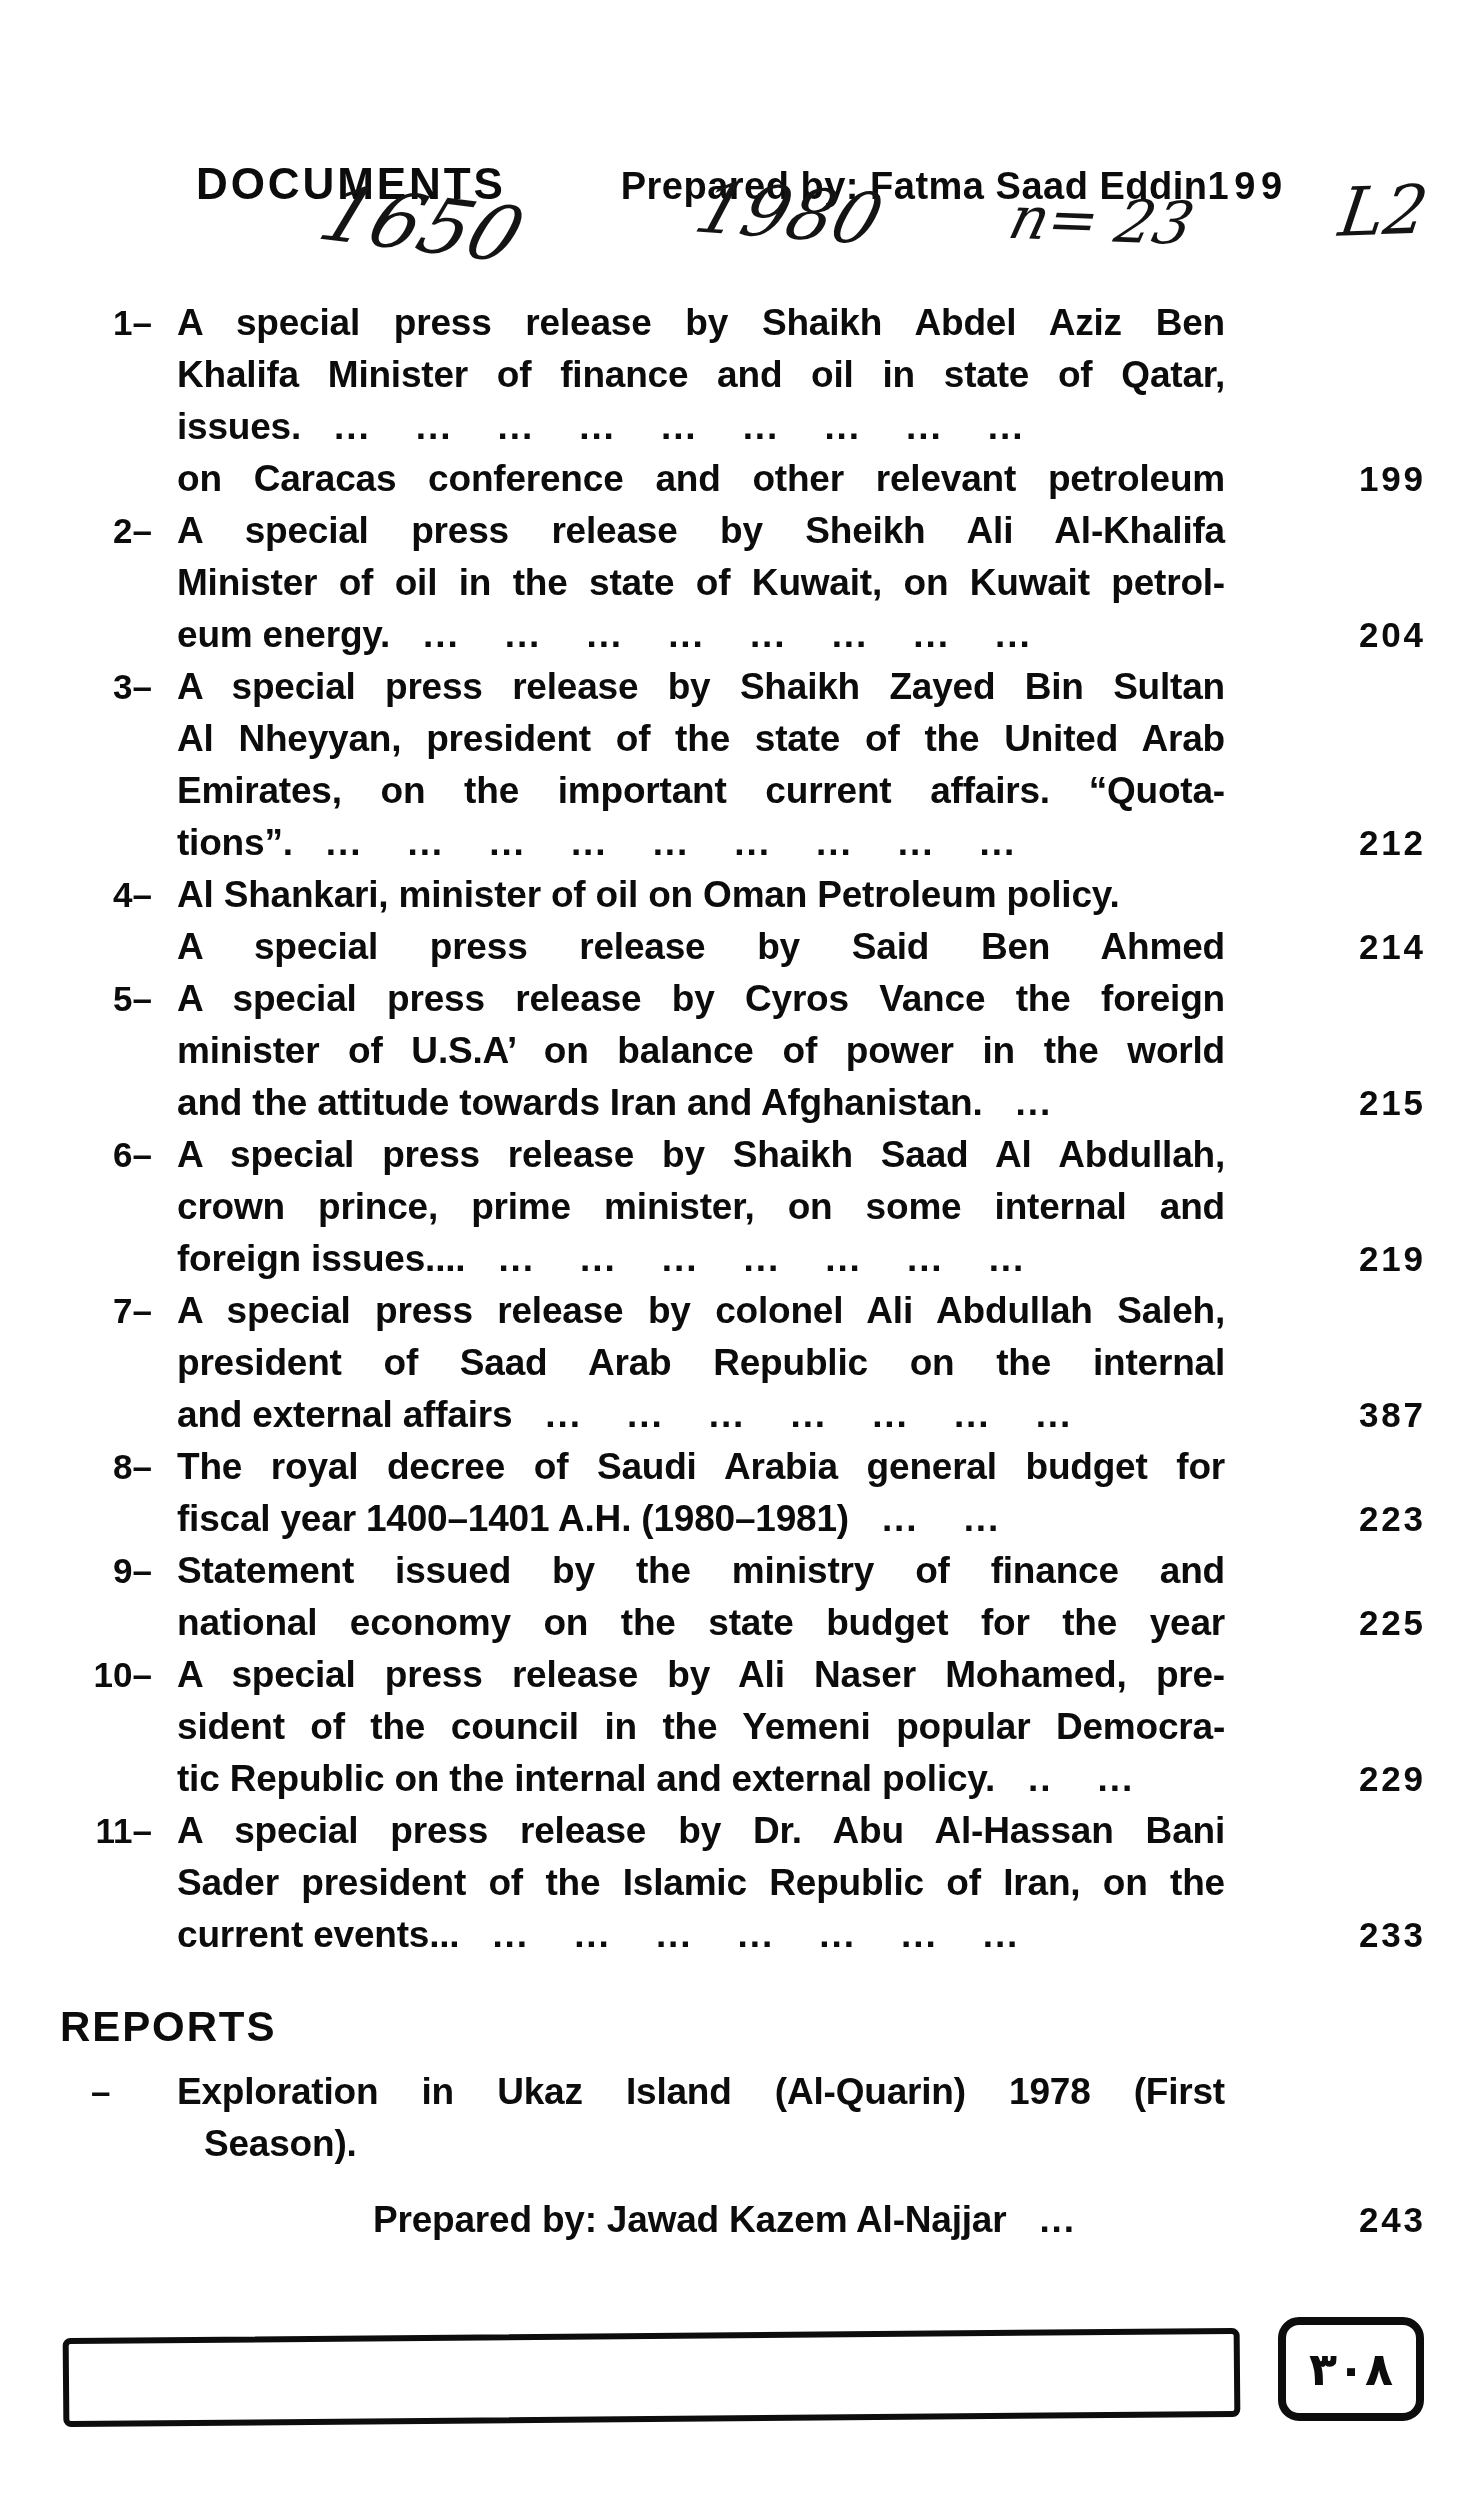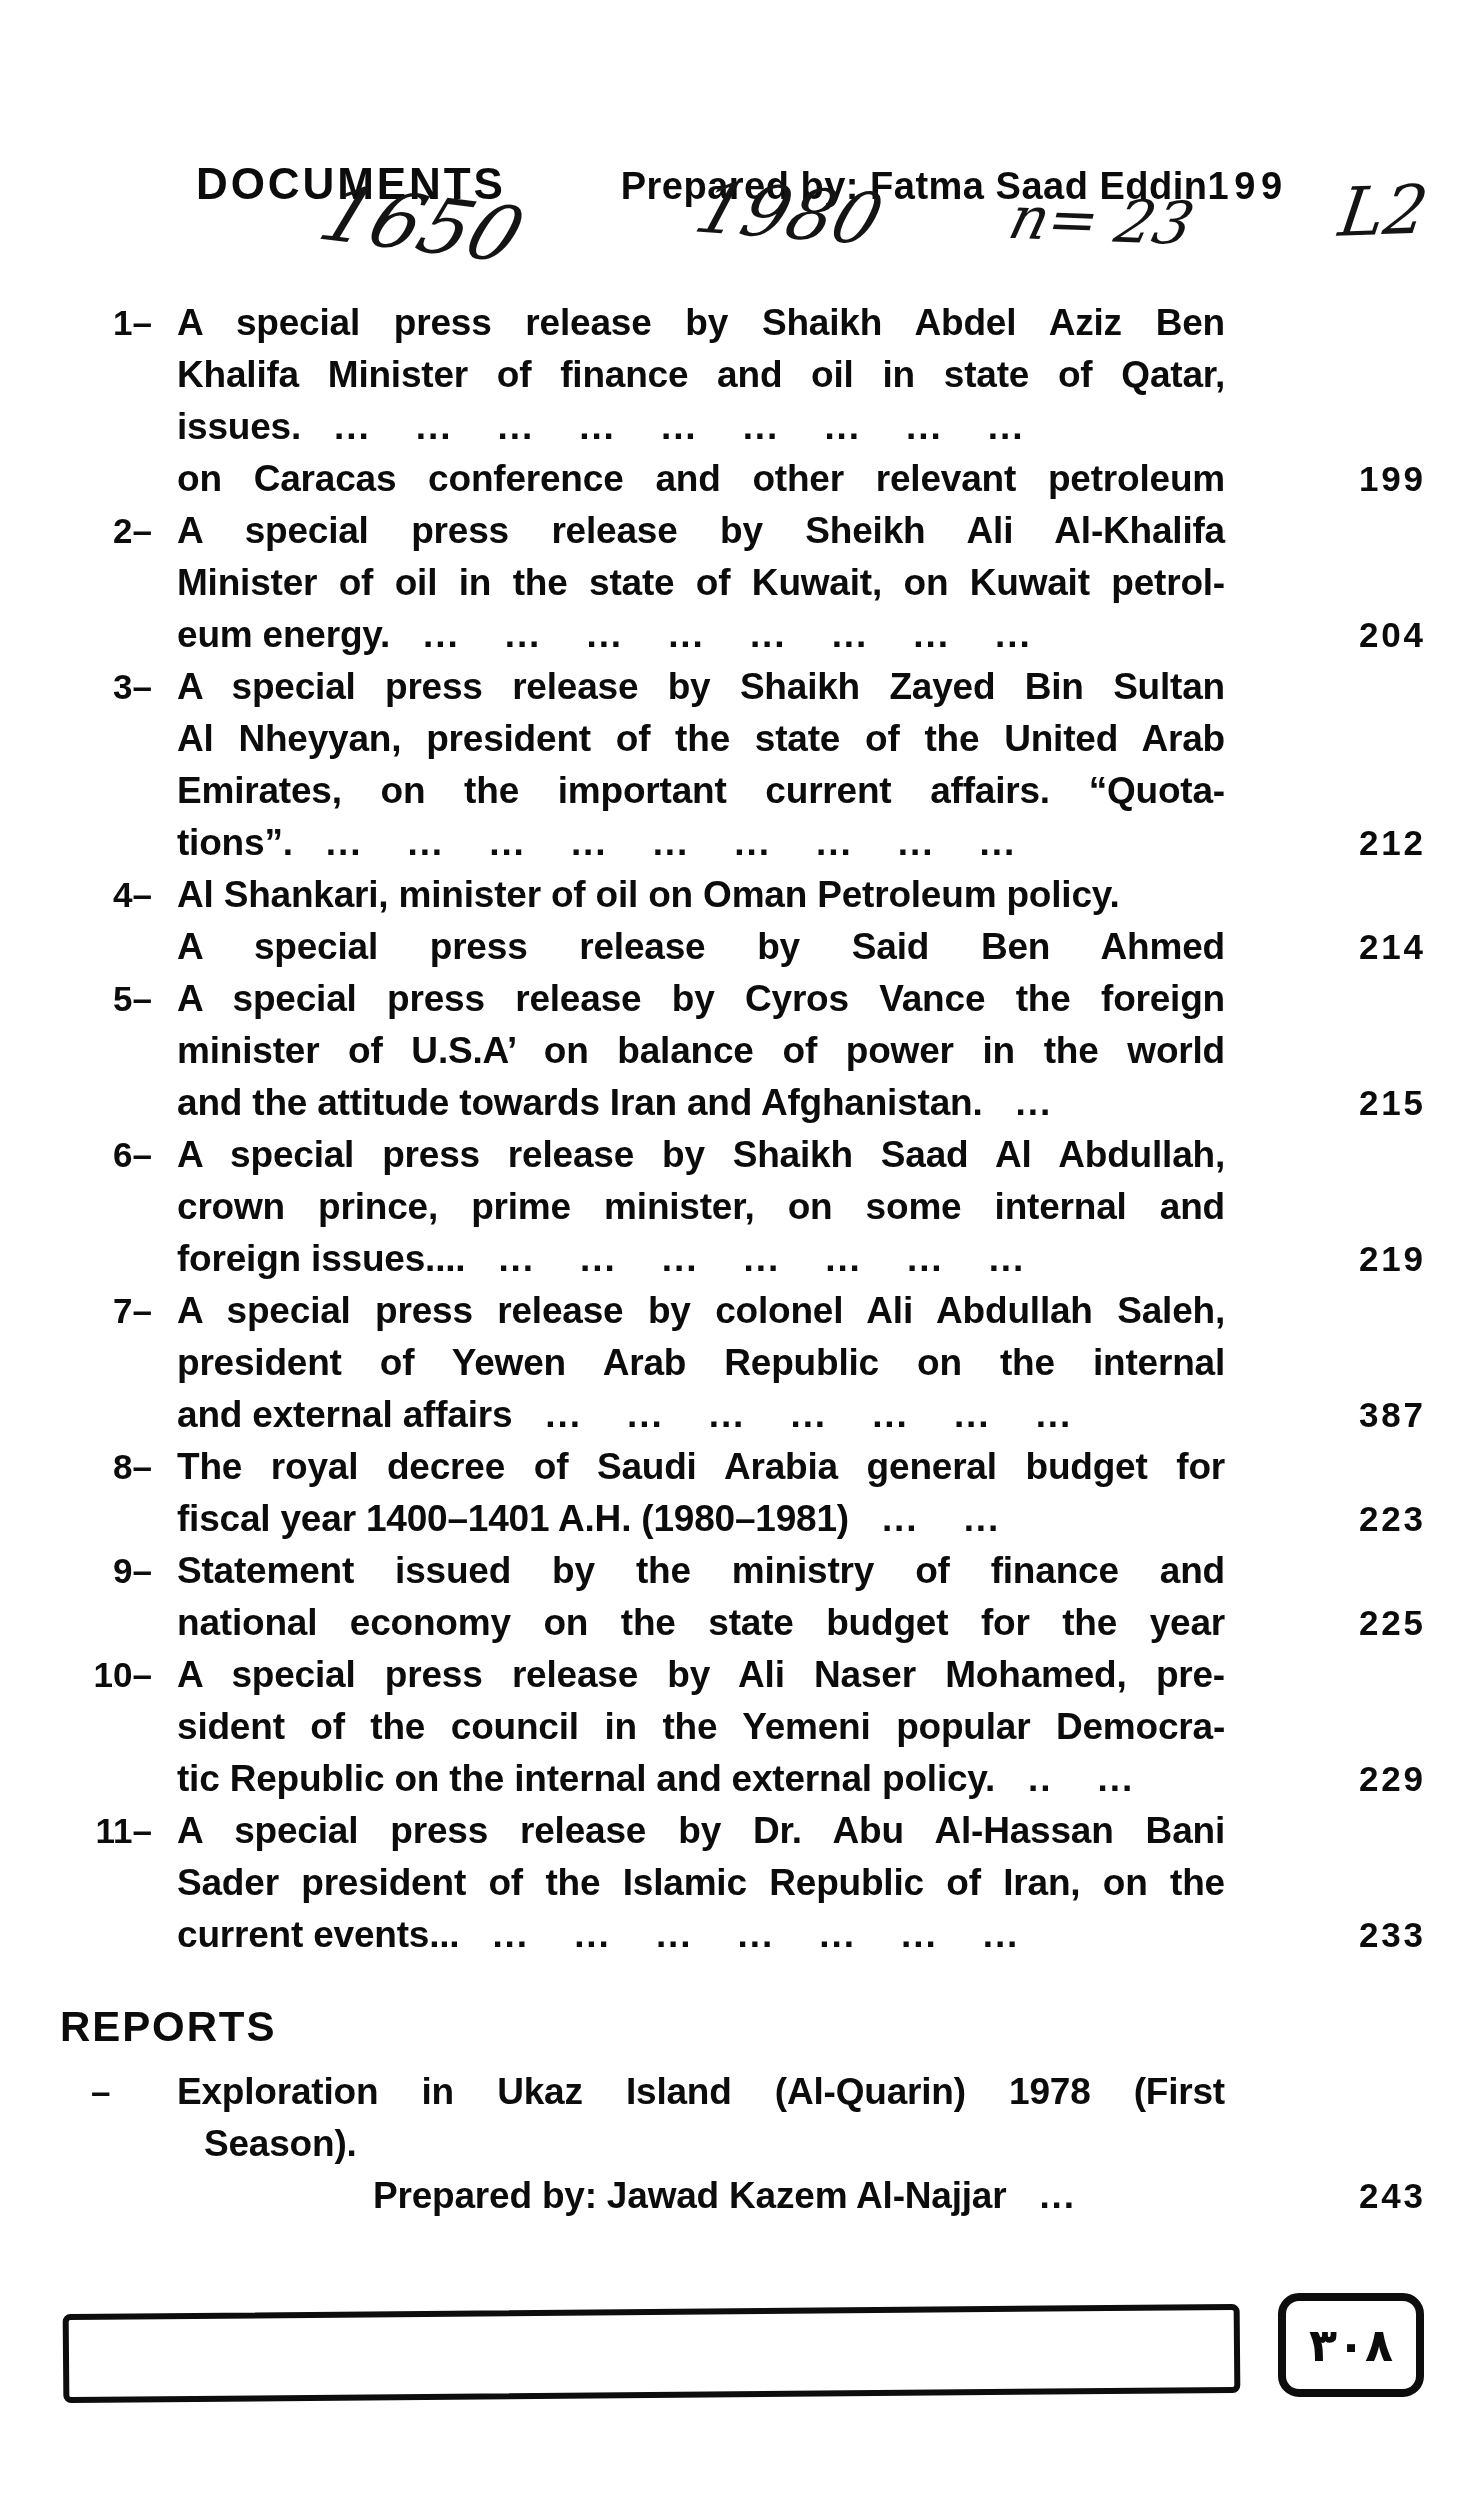--- a/index.html
+++ b/index.html
@@ -47,21 +47,21 @@
   .dots{word-spacing:33px;margin-left:33px;letter-spacing:1.9px;}
   .pg{
     flex:1;align-self:flex-end;text-align:right;
     font-size:35px;font-weight:700;line-height:52px;letter-spacing:2.9px;
   }
 
   
   .rheading{margin:42px 0 15.3px 60px;font-size:42px;font-weight:700;letter-spacing:1.9px;}
   .reports .no{text-align:left;padding-left:31px;}
   .indent{padding-left:27px;}
-  .credit{padding-left:196px;}
+  .credit{padding-left:196px;margin-top:24px;}
 
   
   .footer{display:flex;align-items:flex-start;margin:71px 54px 0 63px;gap:38px;}
   .bigbox{
     flex:1;height:77px;margin-top:15.3px;
     border:6.7px solid #0d0d0d;border-radius:7.7px;
     transform:rotate(-0.5deg);
   }
   .stamp{
     width:130px;height:88px;flex:0 0 auto;
@@ -139,21 +139,21 @@
           <div class="line jl">A special press release by Shaikh Saad Al Abdullah,</div>
           <div class="line jl">crown prince, prime minister, on some internal and</div>
           <div class="line">foreign issues....<span class="dots">... ... ... ... ... ... ...</span></div>
         </div>
         <div class="pg">219</div>
       </div>
       <div class="entry">
         <div class="no">7–</div>
         <div class="tx">
           <div class="line jl">A special press release by colonel Ali Abdullah Saleh,</div>
-          <div class="line jl">president of Yewen Arab Republic on the internal</div>
+          <div class="line jl">president of Saad Arab Republic on the internal</div>
           <div class="line">and external affairs<span class="dots">... ... ... ... ... ... ...</span></div>
         </div>
         <div class="pg">387</div>
       </div>
       <div class="entry">
         <div class="no">8–</div>
         <div class="tx">
           <div class="line jl">The royal decree of Saudi Arabia general budget for</div>
           <div class="line">fiscal year 1400–1401 A.H. (1980–1981)<span class="dots">... ...</span></div>
         </div>

